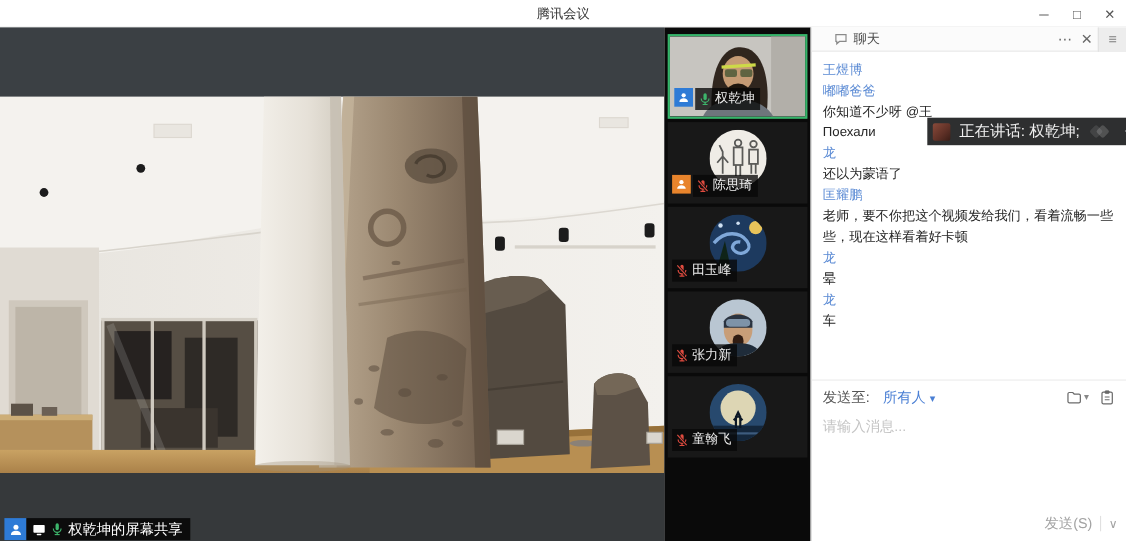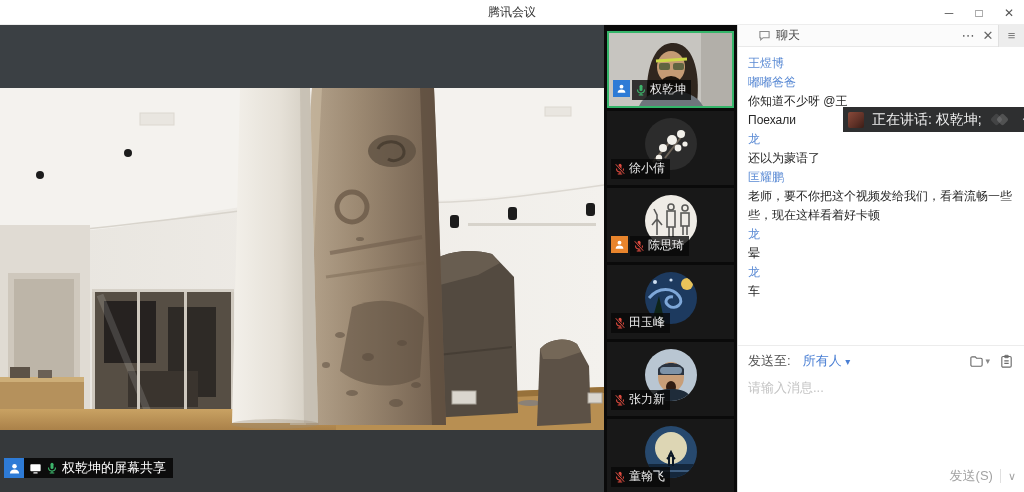--- a/index.html
+++ b/index.html
@@ -10,21 +10,21 @@
   #titlebar{position:absolute;top:0;left:0;width:1024px;height:25px;background:#ffffff;
     border-bottom:1px solid #ededed;display:flex;align-items:center;text-decoration:underline;}
   #titlebar .title{position:absolute;left:0;right:0;text-align:center;font-size:12px;color:#333;}
   #titlebar .controls{position:absolute;right:0;top:0;height:25px;display:flex;}
   #titlebar .controls span{width:30px;height:25px;display:flex;align-items:center;justify-content:center;
     font-size:12px;color:#555;cursor:default;}
 
   
   #main{position:absolute;top:25px;left:0;width:604px;height:467px;background:#3b4044;}
   #main svg.scene{position:absolute;top:0;left:0;}
-  #share-label{position:absolute;left:4px;bottom:14px;display:flex;align-items:stretch;height:20px;}
+  #share-label{position:absolute;left:4px;bottom:1px;display:flex;align-items:stretch;height:20px;}
   #share-label .badge{width:20px;height:20px;background:#2e7bd6;display:flex;align-items:center;justify-content:center;}
   #share-label .bar{background:rgba(5,5,5,.85);display:flex;align-items:center;gap:4px;padding:0 7px 0 5px;
     color:#fff;font-size:13px;}
 
   
   #strip{position:absolute;top:25px;left:604px;width:133px;height:467px;background:#0a0a0a;padding-top:6px;}
   .thumb{position:relative;width:127px;height:74px;margin:0 0 3px 3px;background:#181818;overflow:hidden;}
   .thumb.active{height:77px;border:2px solid #35b56a;background:#222;}
   .ava{position:absolute;left:50%;top:44%;transform:translate(-50%,-50%);width:52px;height:52px;
     border-radius:50%;overflow:hidden;}
@@ -292,44 +292,20 @@
         </div>
         <div class="nlabel">
           <svg width="12" height="12" class="micon" fill="currentColor">
               <use href="#i-mic"></use>
             </svg>
           <span>权乾坤</span>
         </div>
       </div>
     </div>
 
-    <div class="thumb">
-      <div class="ava">
-        <svg width="52" height="52" viewBox="0 0 52 52">
-          <rect width="52" height="52" fill="#2c2c2c"></rect>
-          <path d="M8,44 L30,18 M20,40 L40,14" stroke="#6b6257" stroke-width="2" fill="none"></path>
-          <g fill="#f2f0ea">
-            <circle cx="18" cy="30" r="4"></circle>
-              <circle cx="27" cy="22" r="5"></circle>
-              <circle cx="36" cy="16" r="4"></circle>
-            <circle cx="33" cy="30" r="3.4"></circle>
-              <circle cx="14" cy="40" r="3.2"></circle>
-              <circle cx="40" cy="26" r="2.6"></circle>
-          </g>
-        </svg>
-      </div>
-      <div class="namebar">
-          <div class="nlabel">
-        <svg width="12" height="12" class="micoff" fill="currentColor">
-              <use href="#i-mic-off"></use>
-            </svg>
-        <span>徐小倩</span>
-      </div>
-        </div>
-    </div>
 
     <div class="thumb">
       <div class="ava">
         <svg width="52" height="52" viewBox="0 0 52 52">
           <rect width="52" height="52" fill="#efece6"></rect>
           <g stroke="#5a5a58" stroke-width="1.6" fill="none">
             <path d="M12,40 L12,20 L9,14 M12,24 L7,30 M12,24 L17,30"></path>
             <rect x="22" y="16" width="8" height="16"></rect>
               <circle cx="26" cy="12" r="3"></circle>
               <path d="M24,32 L24,42 M28,32 L28,42"></path>

